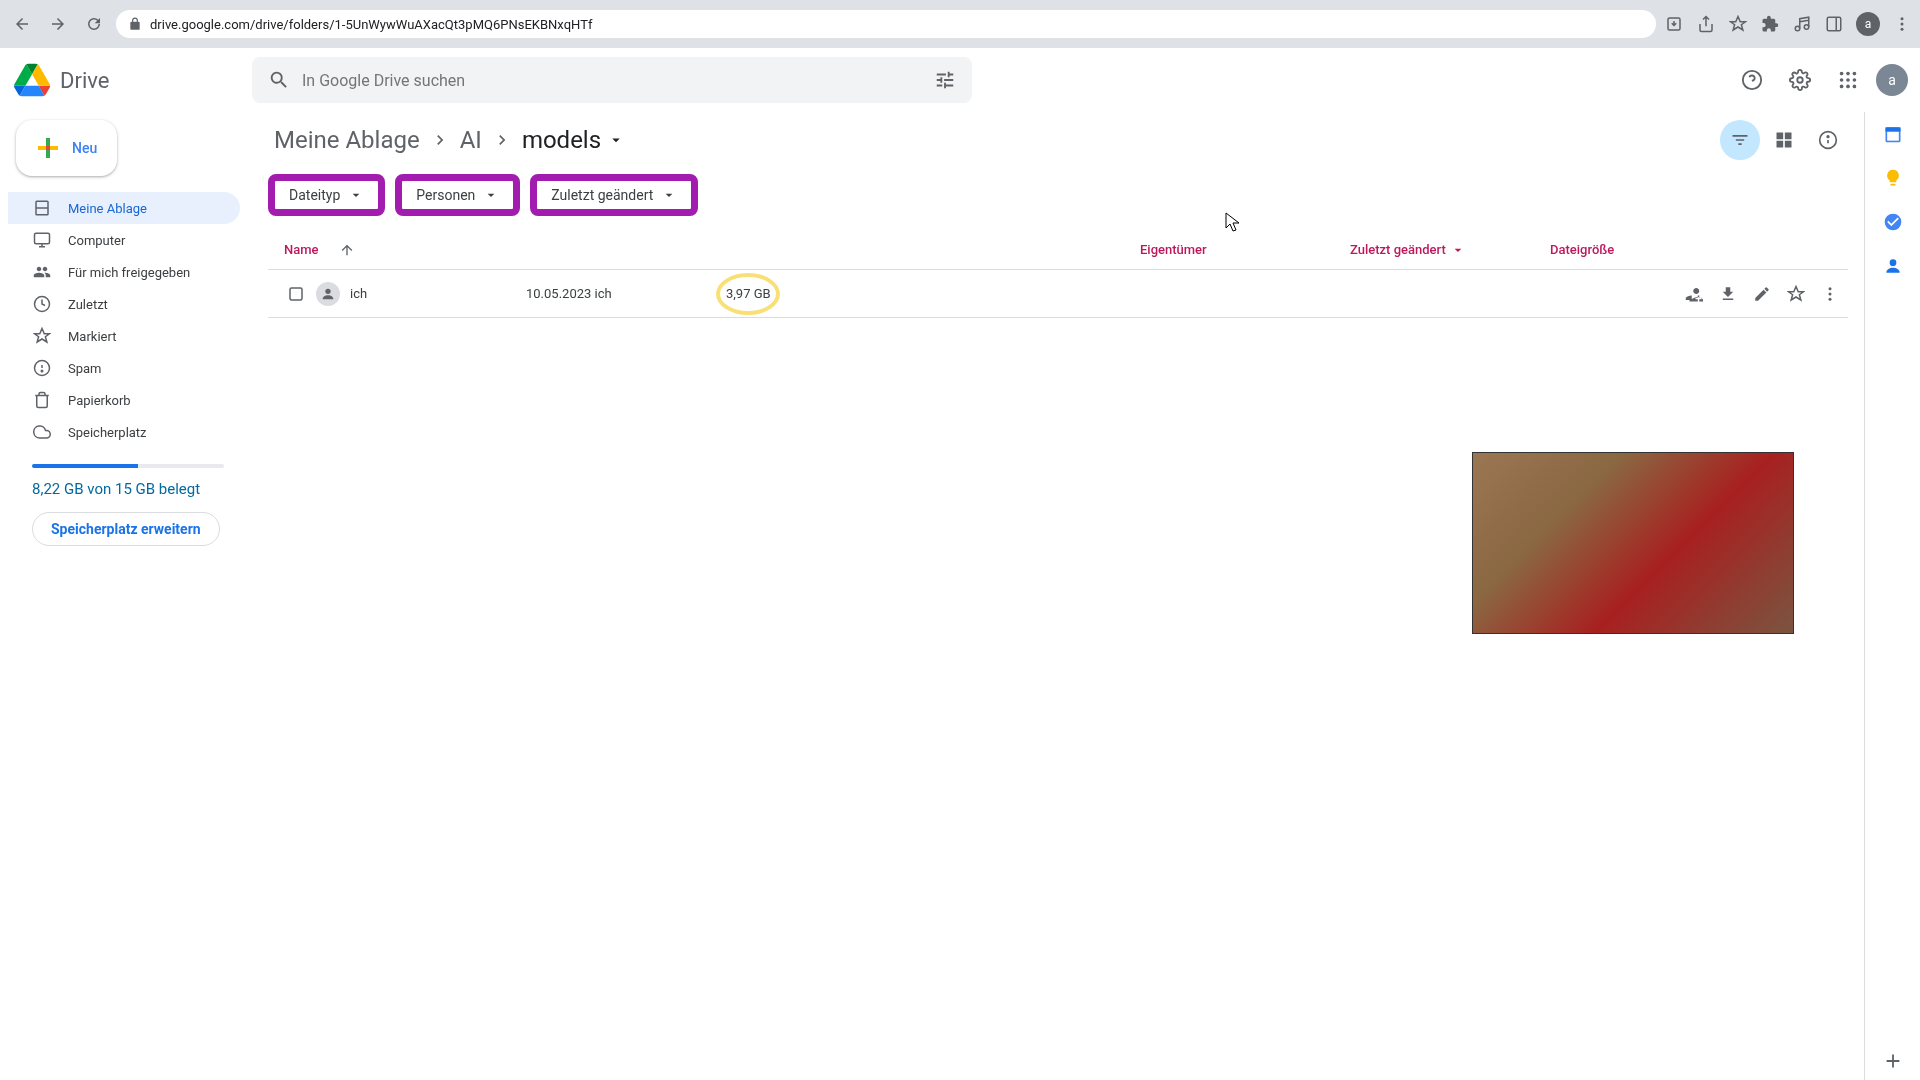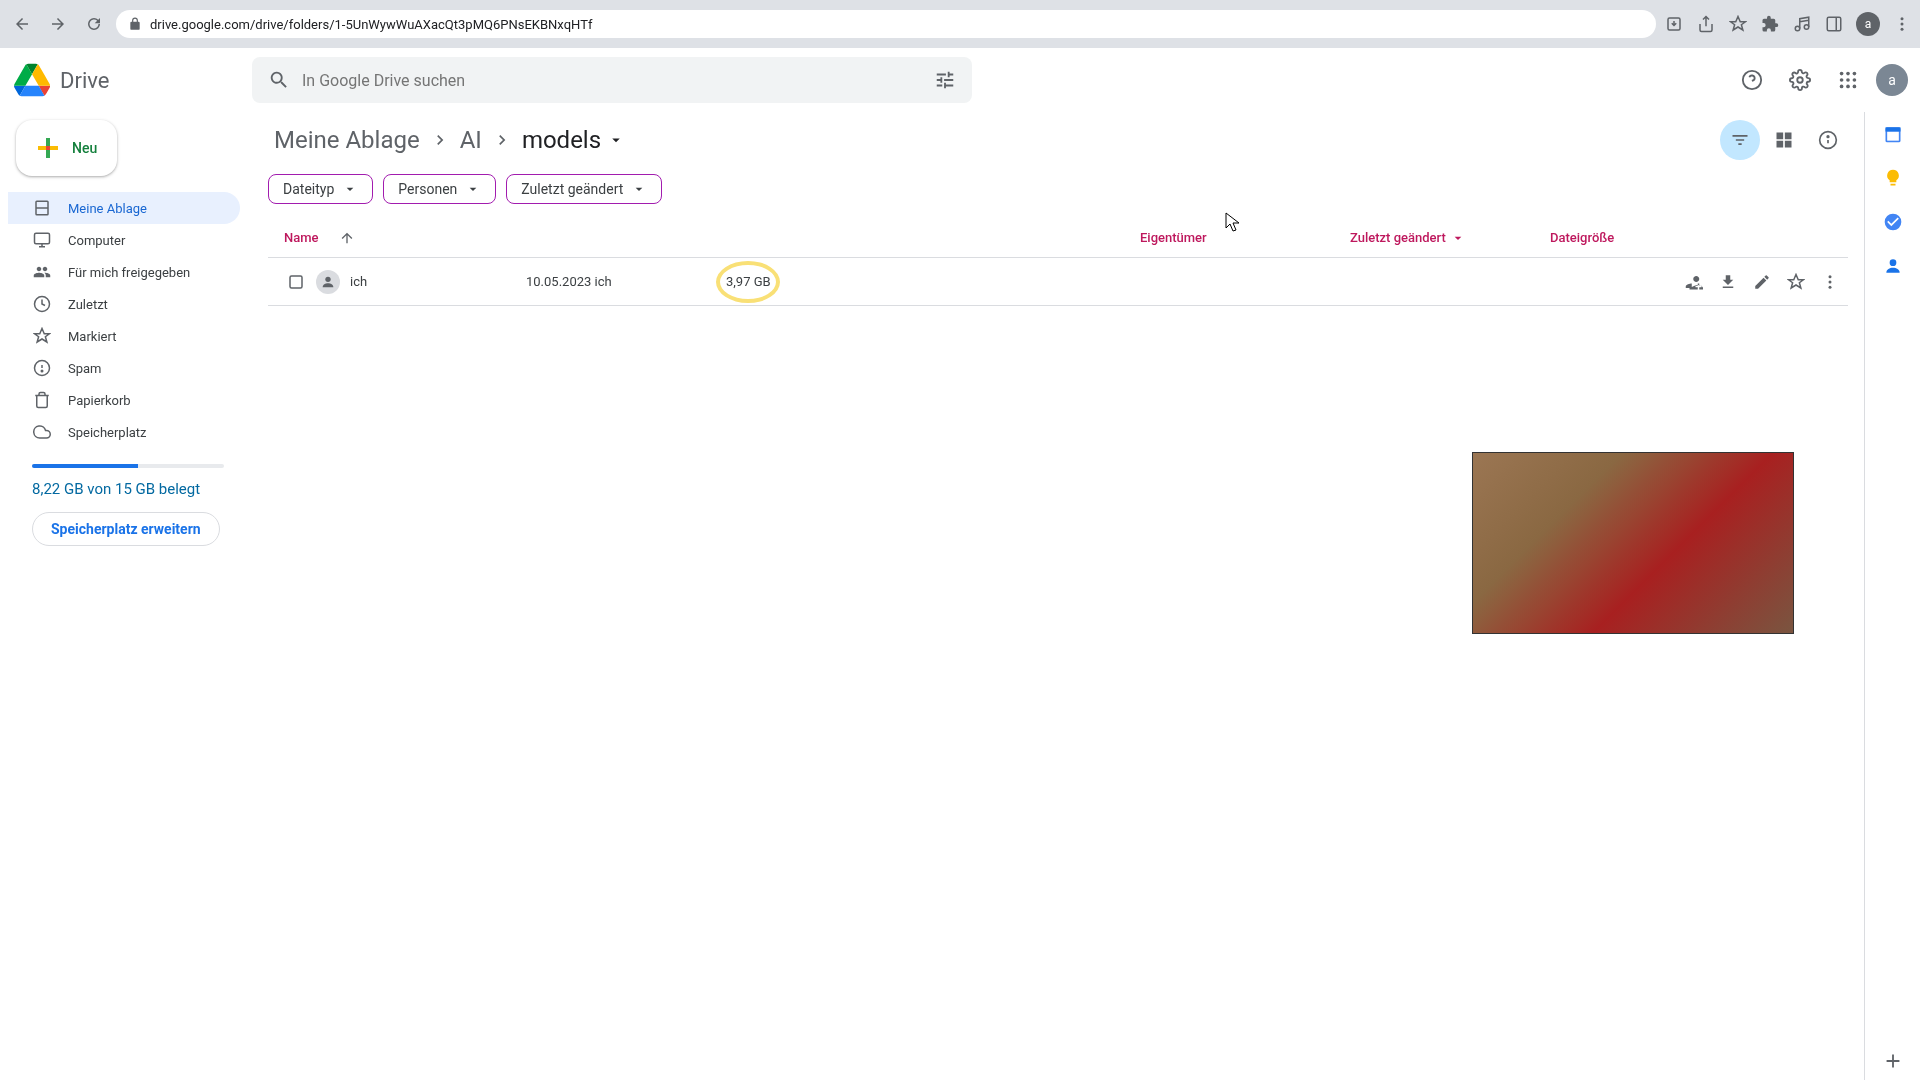--- a/index.html
+++ b/index.html
@@ -25,21 +25,21 @@
     .header-right { display: flex; align-items: center; gap: 8px; margin-left: auto; }
     .header-icon-btn { width: 40px; height: 40px; display: flex; align-items: center; justify-content: center; border-radius: 50%; cursor: pointer; color: #5f6368; }
     .avatar { width: 32px; height: 32px; border-radius: 50%; background: #7b8794; color: #fff; display: flex; align-items: center; justify-content: center; font-size: 14px; }
 
     
     .main-area { display: flex; height: calc(100% - 100px); }
     
     
     .sidebar { width: 256px; padding: 8px 16px 0 8px; }
     .new-btn { display: inline-flex; align-items: center; gap: 12px; padding: 16px 20px; border-radius: 16px; box-shadow: 0 1px 2px rgba(0,0,0,0.2), 0 1px 3px 1px rgba(0,0,0,0.1); background: #fff; cursor: pointer; margin-bottom: 16px; margin-left: 8px; }
-    .new-btn-text { font-size: 14px; font-weight: 500; color: #15803d; }
+    .new-btn-text { font-size: 14px; font-weight: 500; color: #3b82f6; }
     .nav-list { list-style: none; }
     .nav-item { display: flex; align-items: center; gap: 16px; padding: 6px 12px 6px 24px; border-radius: 0 16px 16px 0; cursor: pointer; font-size: 13px; color: #3c4043; }
     .nav-item.active { background: #e8f0fe; color: #1967d2; }
     .nav-icon { width: 20px; height: 20px; display:flex; align-items:center; justify-content:center; color: #5f6368;}
     .storage-section { padding: 8px 16px 0 24px; }
     .storage-bar { height: 4px; background: #e8eaed; border-radius: 2px; margin-top: 8px; overflow: hidden; }
     .storage-fill { height: 100%; background: #1a73e8; width: 55%; }
     .storage-text { font-size: 15px; color: #0369a1; margin-top: 12px; }
     .upgrade-btn { margin-top: 14px; padding: 8px 18px; border: 1px solid #dadce0; border-radius: 18px; color: #1a73e8; font-size: 14px; font-weight: 700; cursor: pointer; background: #fff; display:inline-block;}
 
@@ -48,21 +48,21 @@
     .breadcrumb-row { display: flex; align-items: center; height: 56px; }
     .breadcrumb { display: flex; align-items: center; gap: 4px; font-size: 24px; color: #5f6368; }
     .crumb { padding: 4px 6px; border-radius: 4px; cursor: pointer; }
     .crumb.last { color: #202124; display: flex; align-items: center; gap: 6px; }
     .chevron { color: #5f6368; }
     .view-icons { margin-left: auto; display: flex; gap: 4px; align-items: center; }
     .view-btn { width: 40px; height: 40px; display: flex; align-items: center; justify-content: center; border-radius: 50%; cursor: pointer; color: #5f6368; }
     .view-btn.active { background: #c2e7ff; }
 
     .filter-row { display: flex; gap: 10px; padding: 6px 0 14px 0; }
-    .filter-chip { display: flex; align-items: center; gap: 8px; padding: 6px 14px; border: 1px solid #a21caf; border-radius: 8px; font-size: 14px; color: #3c4043; cursor: pointer; background: #fff;}
+    .filter-chip { display: flex; align-items: center; gap: 8px; padding: 6px 14px; border: 7px solid #a21caf; border-radius: 8px; font-size: 14px; color: #3c4043; cursor: pointer; background: #fff;}
 
     
     .table-header { display: flex; align-items: center; height: 40px; border-bottom: 1px solid #dadce0; font-size: 13px; color: #be185d; padding: 0 8px; font-weight: 500;}
     .col-name { flex: 1; display: flex; align-items: center; gap: 20px; padding-left: 8px;}
     .col-owner { width: 210px; }
     .col-modified { width: 200px; display: flex; align-items: center; gap: 4px;}
     .col-size { width: 290px; }
     .sort-arrow { color: #5f6368; }
 
     .table-row { display: flex; align-items: center; height: 48px; border-bottom: 1px solid #dadce0; font-size: 13px; color: #3c4043; padding: 0 8px; position:relative;}

